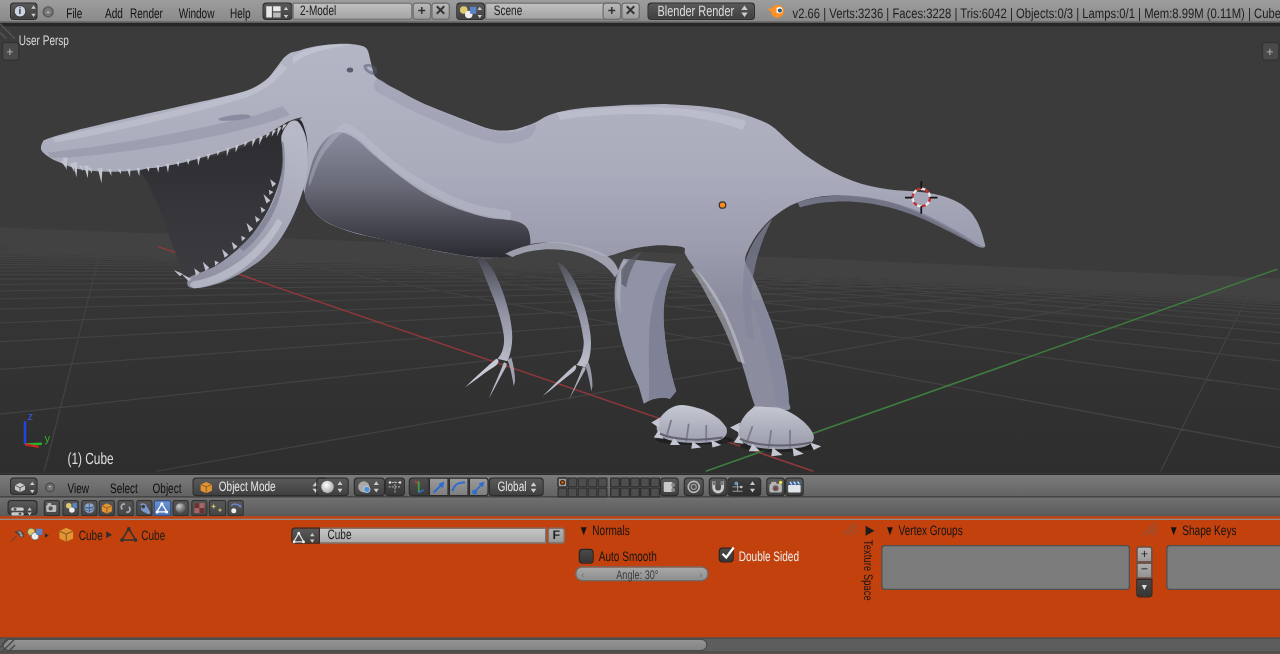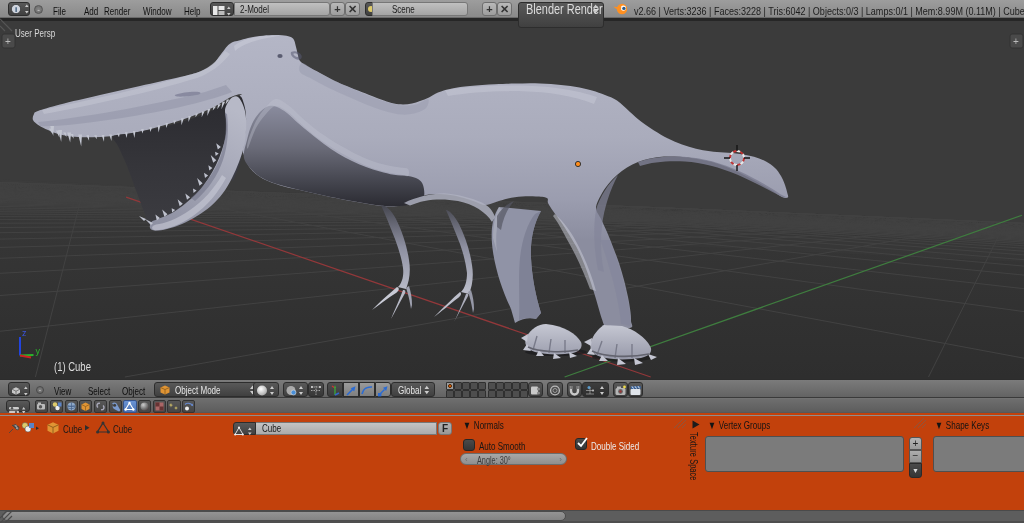--- a/index.html
+++ b/index.html
@@ -177,25 +177,25 @@
  <div class="sq" style="left:330px;top:1.5px">+</div>
  <div class="sq" style="left:345px;top:1.5px">✕</div>
  <div class="dk" style="left:365px;top:1.5px;width:23px;height:14px">
    <svg width="23" height="12">
         <circle cx="5" cy="4" r="3" fill="#ddca6a"></circle>
         <circle cx="9" cy="7.5" r="3" fill="#eee"></circle>
         <rect x="10" y="1.5" width="5" height="5.5" fill="#5a83c8"></rect>
         <path d="M16 4l1.8-2.6L19.6 4zM16 8l1.8 2.6L19.6 8z" fill="#ccc"></path>
       </svg>
  </div>
- <div class="lt" style="left:372px;top:1.5px;width:96px;height:14px;border-radius:0 3px 3px 0;font-size:11px;line-height:12px;padding-left:19px"><span class="bt">Scene</span></div>
+ <div class="lt" style="left:388px;top:1.5px;width:108px;height:14px;border-radius:0 3px 3px 0;font-size:11px;line-height:12px;padding-left:6px"><span class="bt">Scene</span></div>
  <div class="sq" style="left:482px;top:1.5px">+</div>
  <div class="sq" style="left:497px;top:1.5px">✕</div>
 
- <div class="dk" style="left:518px;top:1.5px;width:86px;height:26px;font-size:15px;line-height:12px;padding-left:7px;white-space:nowrap"><span class="bt">Blender Render</span>
+ <div class="dk" style="left:518px;top:1.5px;width:86px;height:14px;font-size:12px;line-height:12px;padding-left:7px;white-space:nowrap"><span class="bt">Blender Render</span>
    <svg width="10" height="12" style="position:absolute;right:2px;top:0">
         <path d="M2 5l2.6-3.6L7.2 5zM2 7l2.6 3.6L7.2 7z" fill="#ccc"></path>
       </svg>
  </div>
  <svg class="abs" style="left:613px;top:2px" width="15" height="14">
    <circle cx="9" cy="7" r="5.2" fill="#ff9021"></circle>
    <circle cx="10.4" cy="6.1" r="2.6" fill="#fff"></circle>
    <circle cx="10.9" cy="6.4" r="1.7" fill="#2a5a8a"></circle>
    <path d="M0.5 4.5C2 6.5 5 8 8 7.5L8.4 5.2C5 5.5 2.5 4.8 0.5 4.5z" fill="#ff9021"></path>
  </svg>
@@ -481,21 +481,21 @@
     </svg>
  <div class="chk" style="left:463px;top:26px"></div>
  <div class="t11" style="left:479px;top:27px;color:#161616"><span class="bt">Auto Smooth</span></div>
  <div class="chk" style="left:575px;top:25px">
       <svg width="14" height="13" style="position:absolute;left:-1px;top:-2px">
         <path d="M3 6l3 3 6-8" stroke="#fff" stroke-width="1.8" fill="none"></path>
       </svg>
     </div>
  <div class="t11" style="left:591px;top:27px;color:#ececec"><span class="bt">Double Sided</span></div>
  <div class="abs" style="left:460px;top:40px;width:107px;height:12px;border-radius:6px;background:linear-gradient(#a8a8a8,#8f8f8f);border:1px solid #6c6c6c">
-   <div class="t10" style="left:16px;top:0.5px;color:#3c3c3c"><span class="bt">Angle: 30°</span></div>
+   <div class="t10" style="left:32px;top:0.5px;color:#3c3c3c"><span class="bt">Angle: 30°</span></div>
    <div class="abs" style="left:4px;top:1px;color:#6e6e6e;font-size:8px">‹</div>
    <div class="abs" style="right:4px;top:1px;color:#6e6e6e;font-size:8px">›</div>
  </div>
 
  <svg class="abs" style="left:691px;top:7px" width="10" height="10">
       <path d="M1.5 0.5l7 4-7 4z" fill="#1c1c1c"></path>
     </svg>
  <div class="t10" style="left:684px;top:24px;color:#161616;transform:rotate(90deg);transform-origin:10px 5px;width:72px;letter-spacing:0.2px"><span class="bt">Texture Space</span></div>
 
  <div class="t11" style="left:708px;top:6px;color:#141414"><span class="bt">▼  Vertex Groups</span></div>

